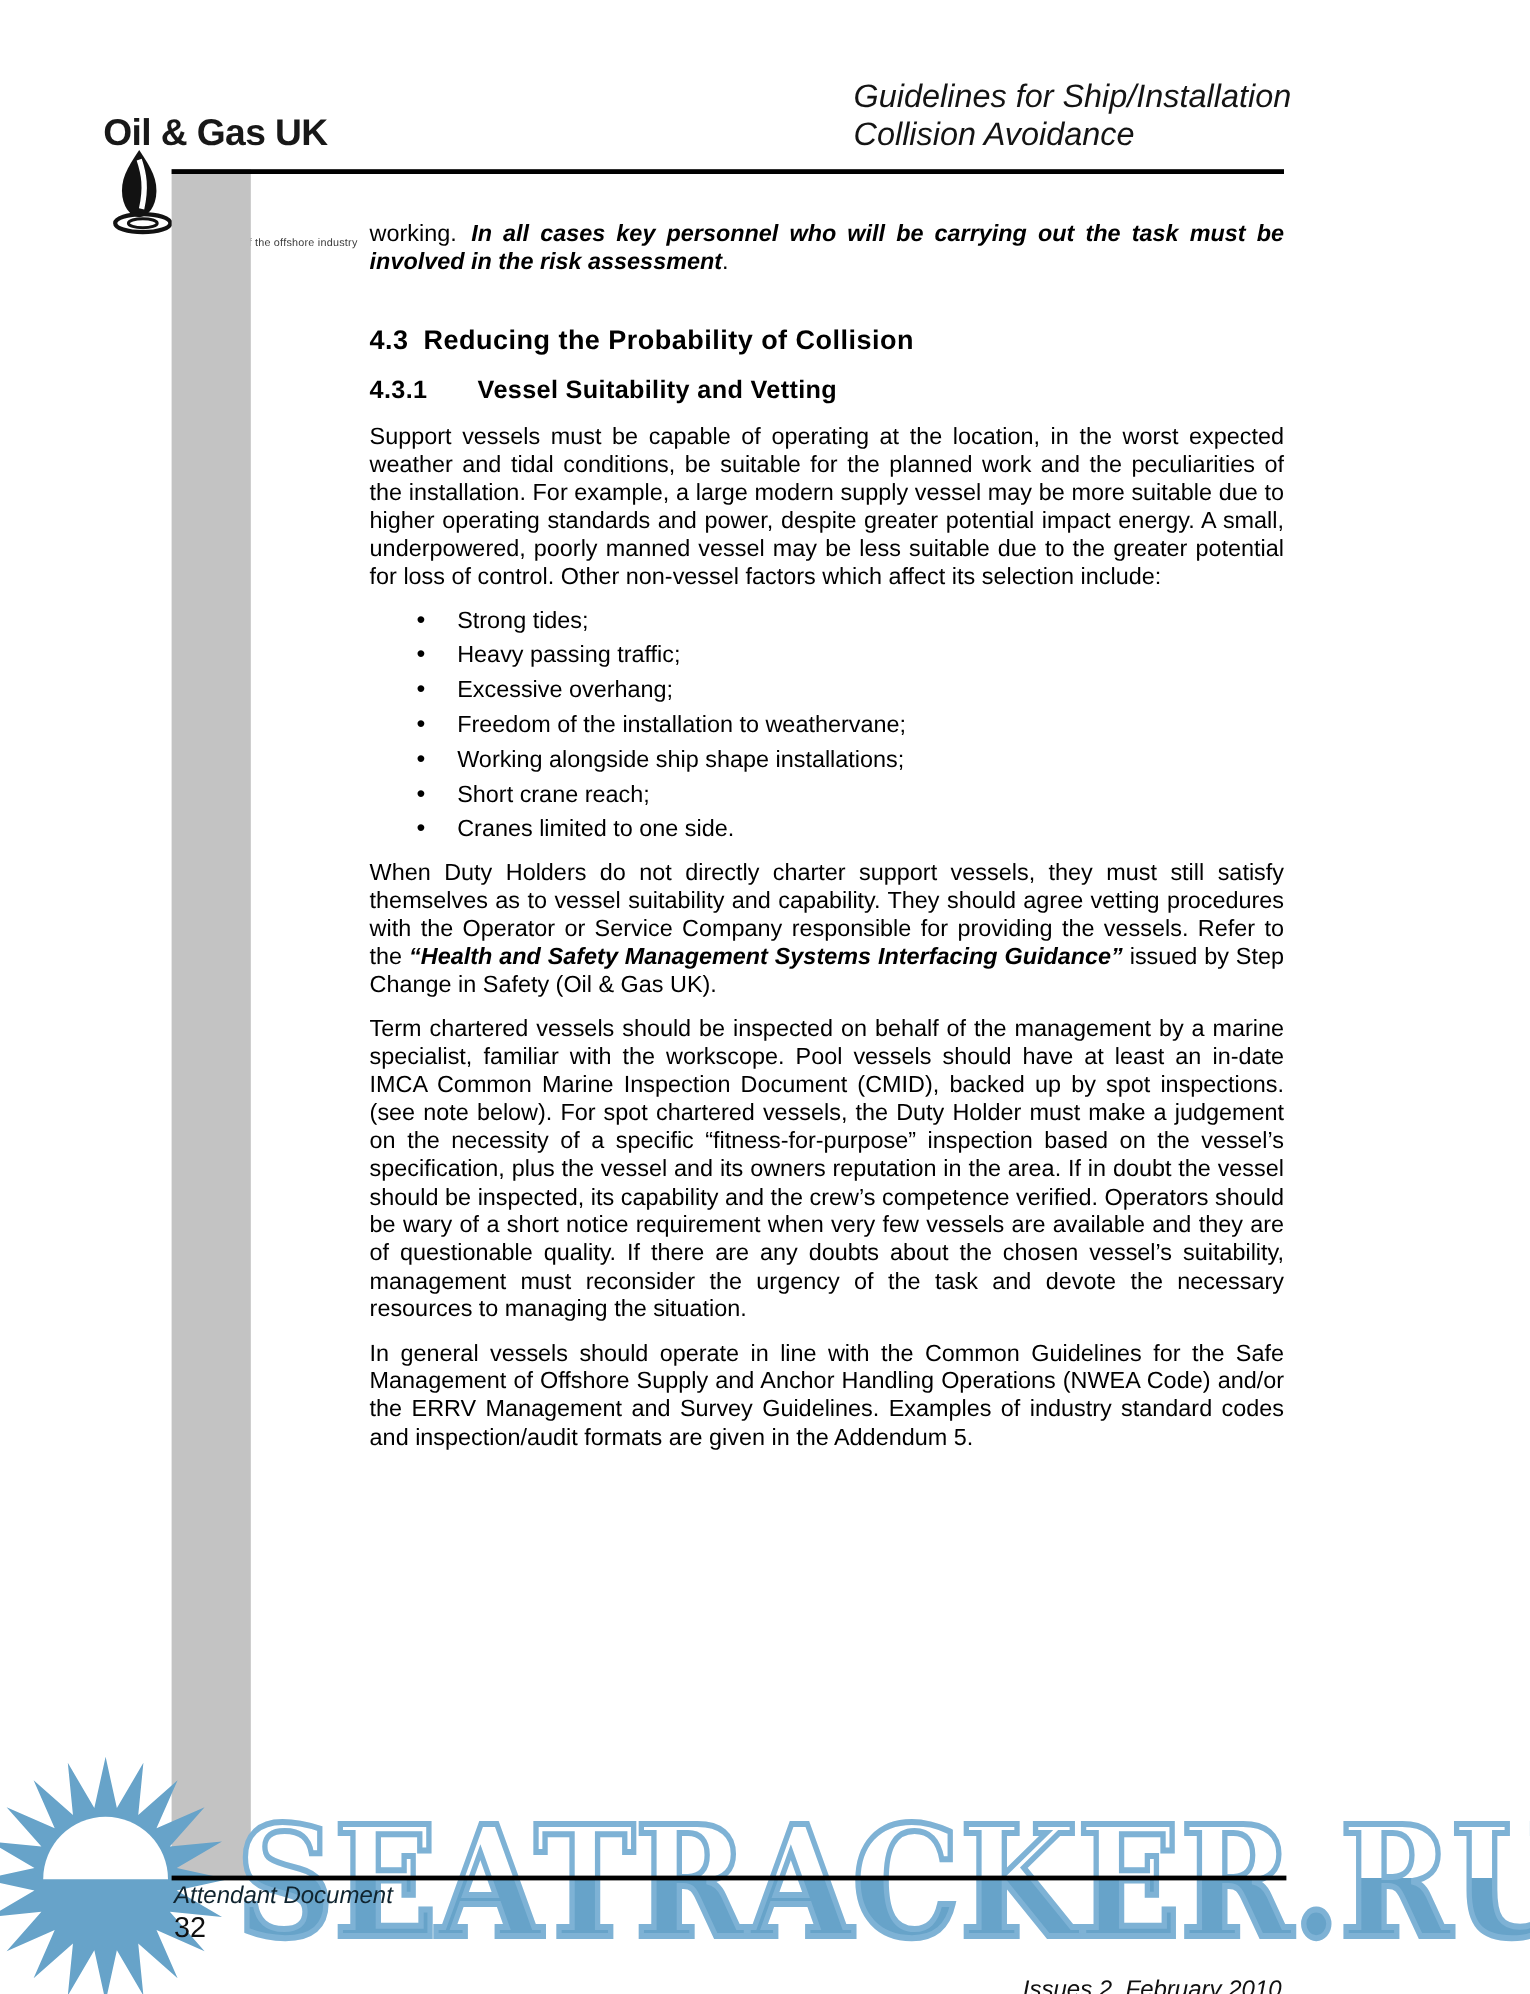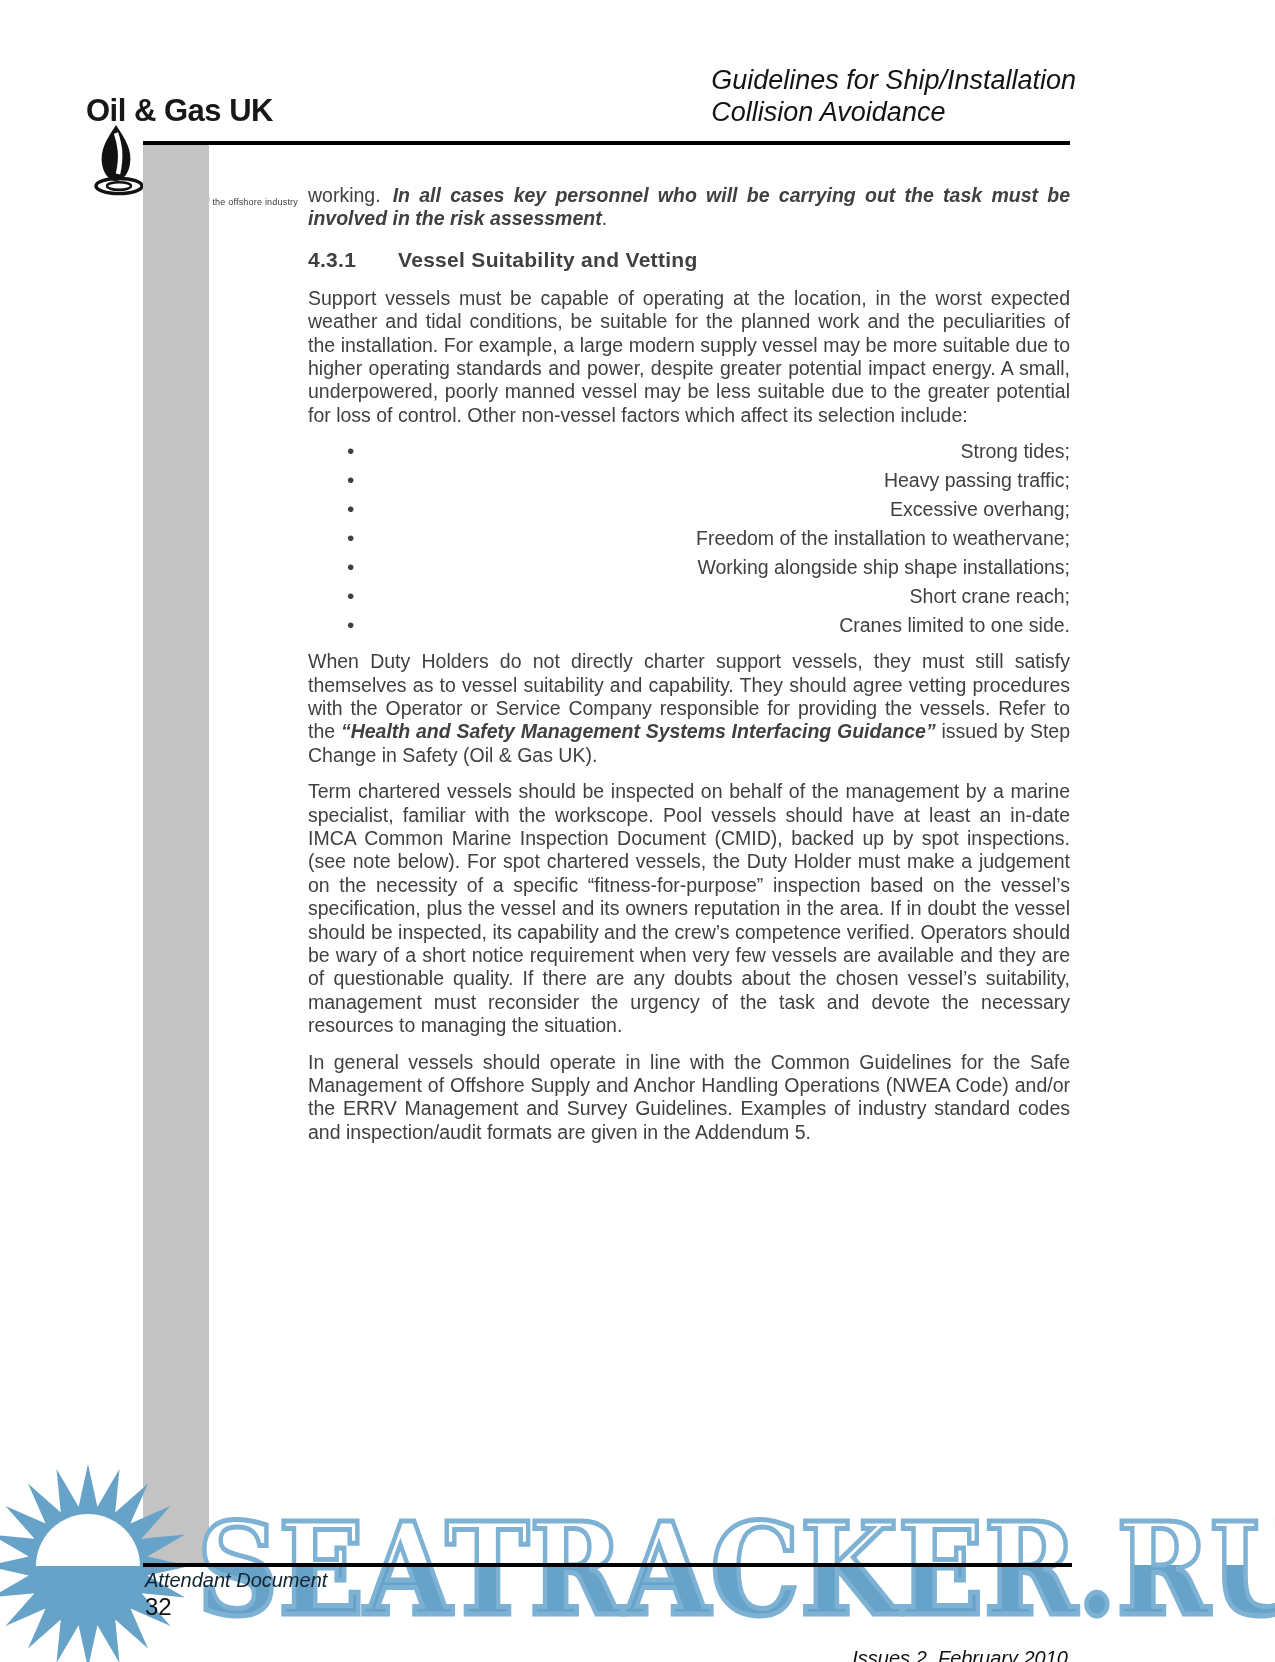--- a/index.html
+++ b/index.html
@@ -15,31 +15,31 @@
   .flame{margin-left:3px;margin-top:-4px;}
   .doc-title{
     position:absolute;right:199px;top:64px;text-align:left;
     font-size:27px;font-style:italic;line-height:32px;color:#141414;white-space:nowrap;
   }
   .header-rule{position:absolute;left:143px;top:141px;width:927px;height:4px;background:#000;z-index:15;}
   .gray-bar{position:absolute;left:143px;top:141px;width:66px;height:1424px;background:#c3c3c3;z-index:5;}
 
   
   .content{position:absolute;left:308px;top:184px;width:762px;z-index:10;
-    font-size:19.5px;line-height:23.4px;color:#404040;}
+    font-size:19.5px;line-height:23.4px;color:#000000;}
   .content p{margin:0 0 13px 0;text-align:justify;}
   .bi{font-weight:bold;font-style:italic;}
   .intro-prefix{margin-right:12px;}
   .h1,.h2{display:flex;text-align:left;font-weight:bold;margin:0;}
   .h1{font-size:22.5px;margin-top:40px;margin-bottom:0;letter-spacing:0.4px;line-height:26px;}
   .h2{font-size:21px;margin-top:16px;margin-bottom:15px;letter-spacing:0.3px;line-height:25px;}
   .h1 .hnum{flex:0 0 45px;}
   .h2 .hnum{flex:0 0 90px;}
   .bullets{list-style:none;margin:0 0 13px 0;padding:0;}
-  .bullets li{position:relative;padding-left:73px;margin-bottom:5.5px;text-align:right;}
+  .bullets li{position:relative;padding-left:73px;margin-bottom:5.5px;text-align:left;}
   .bullets li::before{content:"\2022";position:absolute;left:39px;top:-1px;font-size:21px;}
 
   
   .wm-letters{
     position:absolute;left:197px;top:1505px;z-index:30;
     font-family:"DejaVu Serif",serif;font-weight:bold;font-size:128px;line-height:128px;
     white-space:nowrap;transform:scaleX(0.88);transform-origin:left top;letter-spacing:0;
   }
   .wm-top{color:#ffffff;-webkit-text-stroke:5px #7eb2d5;clip-path:inset(0 0 68px 0);}
   .wm-bottom{position:absolute;left:0;top:0;color:#67a3c9;-webkit-text-stroke:5px #7eb2d5;clip-path:inset(60px 0 0 0);}
@@ -74,20 +74,24 @@
     <div>Collision Avoidance</div>
   </div>
 
   <div class="header-rule"></div>
   <div class="gray-bar"></div>
 
   <div class="content">
 
     <p><span class="intro-prefix">working.</span><span class="bi">In all cases key personnel who will be carrying out the task must be involved in the risk assessment</span><span>.</span></p>
 
+    <div class="h1">
+      <span class="hnum">4.3</span>
+      <span>Reducing the Probability of Collision</span>
+    </div>
 
     <div class="h2">
       <span class="hnum">4.3.1</span>
       <span>Vessel Suitability and Vetting</span>
     </div>
 
     <p>Support vessels must be capable of operating at the location, in the worst expected weather and tidal conditions, be suitable for the planned work and the peculiarities of the installation.  For example, a large modern supply vessel may be more suitable due to higher operating standards and power, despite greater potential impact energy.  A small, underpowered, poorly manned vessel may be less suitable due to the greater potential for loss of control.  Other non-vessel factors which affect its selection include:</p>
 
     <ul class="bullets">
       <li>Strong tides;</li>

